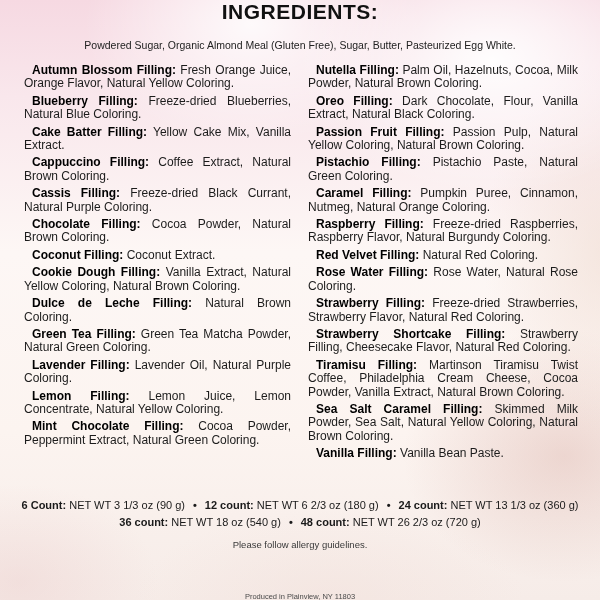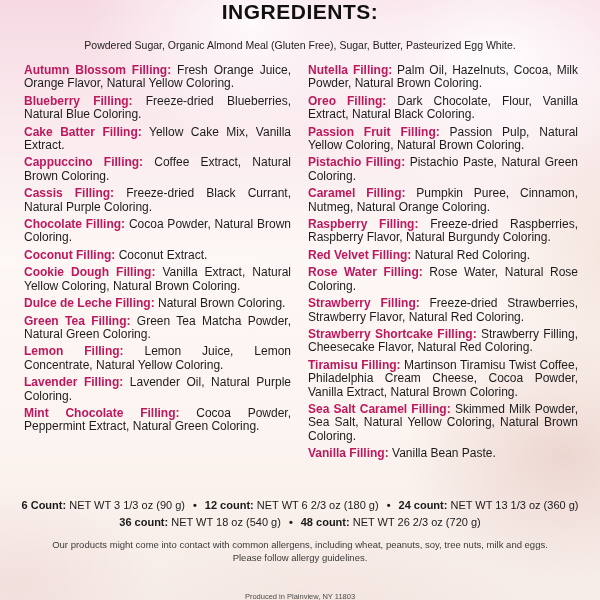--- a/index.html
+++ b/index.html
@@ -25,21 +25,21 @@
     position: absolute; top: 39px; left: 0; width: 100%;
     text-align: center; font-size: 10.5px; color: #222;
   }
   .col {
     position: absolute; top: 64px;
     font-size: 12px; line-height: 13.4px;
   }
   .col-left  { left: 24px;  width: 267px; }
   .col-right { left: 308px; width: 270px; }
   .filling-item { text-align: justify; margin-bottom: 4px; }
-  .filling-name { font-weight: bold; color: #be185d; }
+  .filling-name { font-weight: bold; color: #000000; margin-left: 8px; }
   .weights {
     position: absolute; top: 497px; left: 0; width: 100%;
     text-align: center; font-size: 11px; line-height: 17px; color: #1a1a1a;
   }
   .weights b { font-weight: bold; }
   .bullet-sep { font-weight: bold; padding: 0 8px; }
   .allergen {
     position: absolute; top: 538px; left: 0; width: 100%;
     text-align: center; font-size: 9.5px; line-height: 13px; color: #3a3a3a;
   }
@@ -71,23 +71,23 @@
     <div class="filling-item"><span class="filling-name">Chocolate Filling:</span> <span>Cocoa Powder, Natural Brown Coloring.</span></div>
 
     <div class="filling-item"><span class="filling-name">Coconut Filling:</span> <span>Coconut Extract.</span></div>
 
     <div class="filling-item"><span class="filling-name">Cookie Dough Filling:</span> <span>Vanilla Extract, Natural Yellow Coloring, Natural Brown Coloring.</span></div>
 
     <div class="filling-item"><span class="filling-name">Dulce de Leche Filling:</span> <span>Natural Brown Coloring.</span></div>
 
     <div class="filling-item"><span class="filling-name">Green Tea Filling:</span> <span>Green Tea Matcha Powder, Natural Green Coloring.</span></div>
 
+    <div class="filling-item"><span class="filling-name">Lavender Filling:</span> <span>Lavender Oil, Natural Purple Coloring.</span></div>
+
     <div class="filling-item"><span class="filling-name">Lemon Filling:</span> <span>Lemon Juice, Lemon Concentrate, Natural Yellow Coloring.</span></div>
-
-    <div class="filling-item"><span class="filling-name">Lavender Filling:</span> <span>Lavender Oil, Natural Purple Coloring.</span></div>
 
 
     <div class="filling-item"><span class="filling-name">Mint Chocolate Filling:</span> <span>Cocoa Powder, Peppermint Extract, Natural Green Coloring.</span></div>
   </div>
 
 <div class="col col-right">
 
     <div class="filling-item"><span class="filling-name">Nutella Filling:</span> <span>Palm Oil, Hazelnuts, Cocoa, Milk Powder, Natural Brown Coloring.</span></div>
 
     <div class="filling-item"><span class="filling-name">Oreo Filling:</span> <span>Dark Chocolate, Flour, Vanilla Extract, Natural Black Coloring.</span></div>
@@ -114,20 +114,19 @@
 
     <div class="filling-item"><span class="filling-name">Vanilla Filling:</span> <span>Vanilla Bean Paste.</span></div>
   </div>
 
 <div class="weights">
   <div><b>6 Count:</b> <span>NET WT 3 1/3 oz (90 g)</span><span class="bullet-sep">•</span><b>12 count:</b> <span>NET WT 6 2/3 oz (180 g)</span><span class="bullet-sep">•</span><b>24 count:</b> <span>NET WT 13 1/3 oz (360 g)</span></div>
   <div><b>36 count:</b> <span>NET WT 18 oz (540 g)</span><span class="bullet-sep">•</span><b>48 count:</b> <span>NET WT 26 2/3 oz (720 g)</span></div>
 </div>
 
 <div class="allergen">
-  <div>Our products might come into contact with common allergens, including wheat, peanuts, soy, tree nuts, milk and eggs.</div>
   <div>Please follow allergy guidelines.</div>
 </div>
 
 <div class="footer">
   <div class="produced">Produced in Plainview, NY 11803</div>
   <div class="contact">www.MacaronBites.com • (800) 974 3516</div>
 </div>
 
 </body></html>

